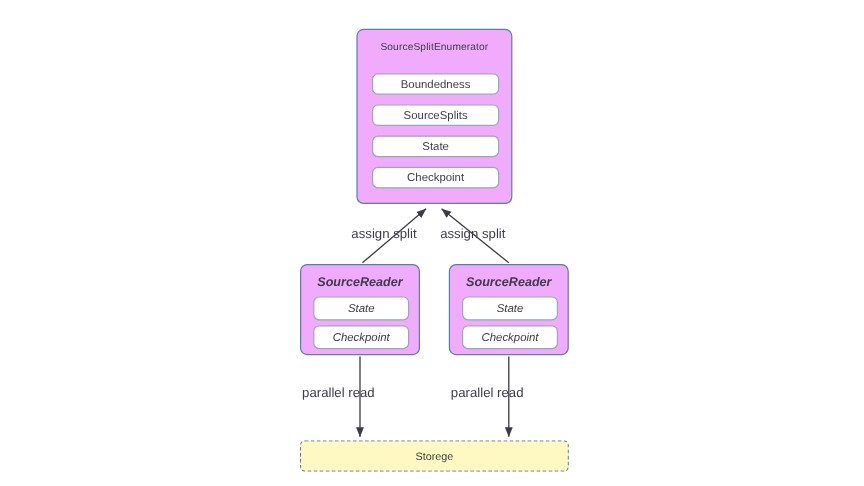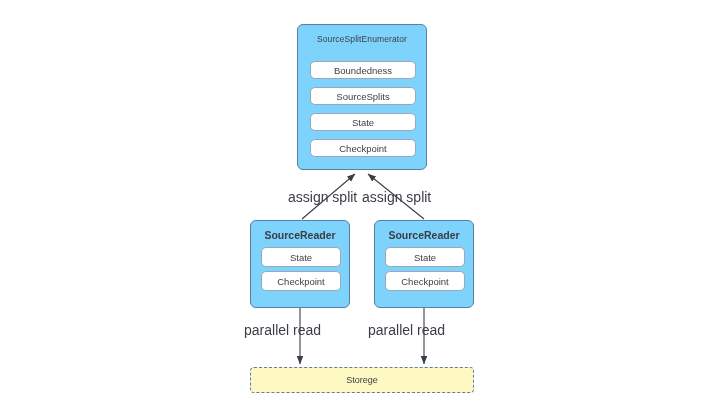--- a/index.html
+++ b/index.html
@@ -24,21 +24,21 @@
     left: 0;
     top: 0;
     width: 720px;
     height: 405px;
     pointer-events: none;
   }
   
   .node {
     position: absolute;
     box-sizing: border-box;
-    background: #7dd3fc;
+    background: #f0abfc;
     border: 1.3px solid #5b7ea8;
     border-radius: 6px;
     padding-left: 43px;
   }
   .node-title {
     position: absolute;
     left: 0;
     right: 0;
     text-align: center;
     color: #3c3c46;
@@ -77,21 +77,22 @@
   }
   #enum-slot-0 { top: 36px; }
   #enum-slot-1 { top: 62px; }
   #enum-slot-2 { top: 88px; }
   #enum-slot-3 { top: 114px; }
 
   
   .reader {
     top: 220px;
     width: 100px;
-    height: 88px;
+    height: 76px;
+    font-style: italic;
   }
   #reader-left  { left: 250px; }
   #reader-right { left: 374px; }
   .reader-title {
     top: 8px;
     font-size: 10.5px;
     font-weight: bold;
   }
   .reader .slot {
     left: 10px;
@@ -119,24 +120,24 @@
   }
   #storage-label {
     font-size: 9px;
     color: #3c3c46;
     white-space: nowrap;
   }
 
   
   .edge-label {
     position: absolute;
-    font-size: 14px;
+    font-size: 11px;
     color: #3c3c46;
     white-space: nowrap;
-    text-align: left;
+    text-align: center;
   }
   #label-assign-left  { left: 288px; top: 189px; width: 64px; }
   #label-assign-right { left: 362px; top: 189px; width: 64px; }
   #label-read-left    { left: 244px; top: 322px; width: 76px; }
   #label-read-right   { left: 368px; top: 322px; width: 76px; }
 </style>
 </head>
 <body>
 
 <div id="canvas">

